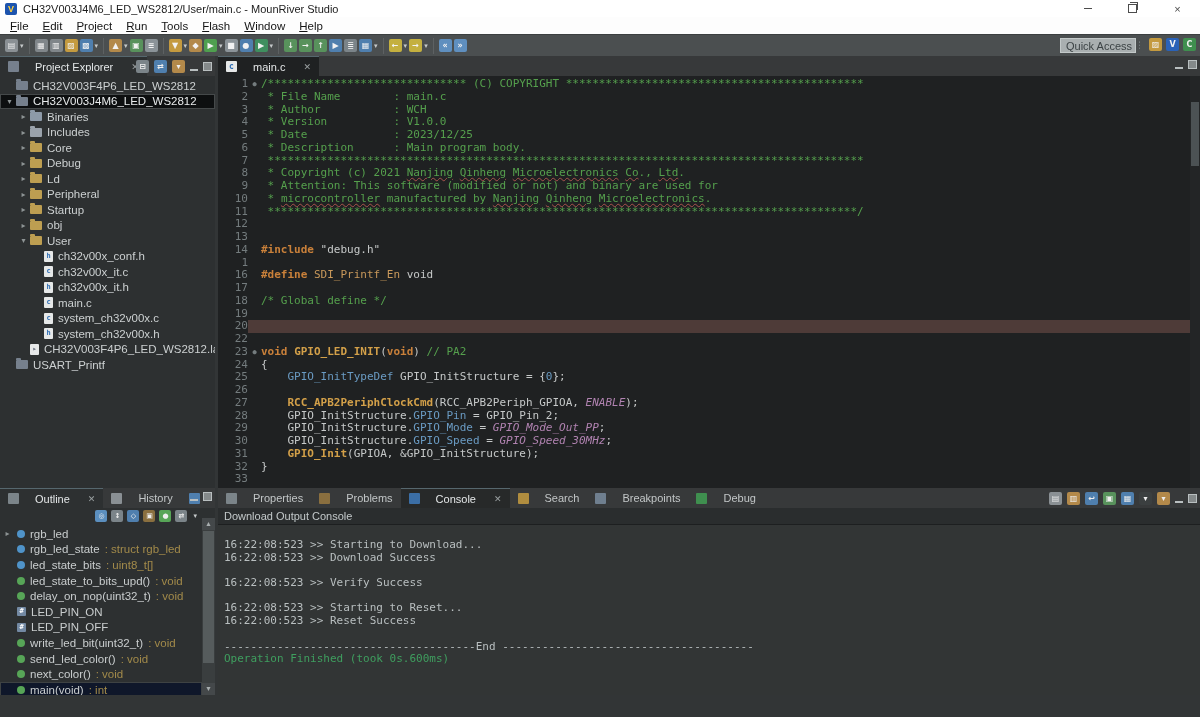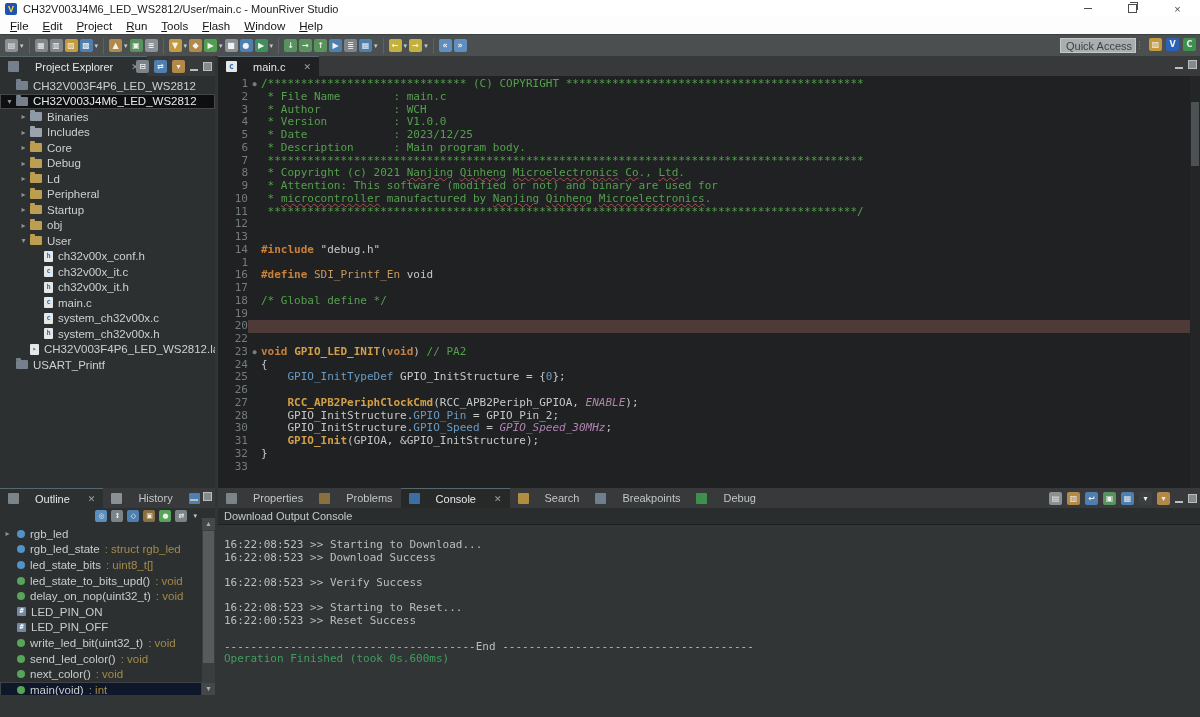--- a/index.html
+++ b/index.html
@@ -391,20 +391,21 @@
       <div class="cline"><span class="lnum">18</span><span class="cbody"><span class="fold"></span><span><span class="c">/* Global define */</span></span></span></div>
       <div class="cline"><span class="lnum">19</span><span class="cbody"><span class="fold"></span><span></span></span></div>
       <div class="cline cur"><span class="lnum">20</span><span class="cbody"><span class="fold"></span><span></span></span></div>
       <div class="cline"><span class="lnum">22</span><span class="cbody"><span class="fold"></span><span></span></span></div>
       <div class="cline"><span class="lnum">23</span><span class="cbody"><span class="fold">●</span><span><span class="k">void</span><span class="p"> </span><span class="f">GPIO_LED_INIT</span><span class="p">(</span><span class="k">void</span><span class="p">) </span><span class="c">// PA2</span></span></span></div>
       <div class="cline"><span class="lnum">24</span><span class="cbody"><span class="fold"></span><span><span class="p">{</span></span></span></div>
       <div class="cline"><span class="lnum">25</span><span class="cbody"><span class="fold"></span><span><span class="p">    </span><span class="t">GPIO_InitTypeDef</span><span class="p"> GPIO_InitStructure = {</span><span class="n">0</span><span class="p">};</span></span></span></div>
       <div class="cline"><span class="lnum">26</span><span class="cbody"><span class="fold"></span><span></span></span></div>
       <div class="cline"><span class="lnum">27</span><span class="cbody"><span class="fold"></span><span><span class="p">    </span><span class="f">RCC_APB2PeriphClockCmd</span><span class="p">(RCC_APB2Periph_GPIOA, </span><span class="e">ENABLE</span><span class="p">);</span></span></span></div>
       <div class="cline"><span class="lnum">28</span><span class="cbody"><span class="fold"></span><span><span class="p">    GPIO_InitStructure.</span><span class="m">GPIO_Pin</span><span class="p"> = GPIO_Pin_2;</span></span></span></div>
+      <div class="cline"><span class="lnum">29</span><span class="cbody"><span class="fold"></span><span><span class="p">    GPIO_InitStructure.</span><span class="m">GPIO_Mode</span><span class="p"> = </span><span class="e">GPIO_Mode_Out_PP</span><span class="p">;</span></span></span></div>
       <div class="cline"><span class="lnum">30</span><span class="cbody"><span class="fold"></span><span><span class="p">    GPIO_InitStructure.</span><span class="m">GPIO_Speed</span><span class="p"> = </span><span class="e">GPIO_Speed_30MHz</span><span class="p">;</span></span></span></div>
       <div class="cline"><span class="lnum">31</span><span class="cbody"><span class="fold"></span><span><span class="p">    </span><span class="f">GPIO_Init</span><span class="p">(GPIOA, &amp;GPIO_InitStructure);</span></span></span></div>
       <div class="cline"><span class="lnum">32</span><span class="cbody"><span class="fold"></span><span><span class="p">}</span></span></span></div>
       <div class="cline"><span class="lnum">33</span><span class="cbody"><span class="fold"></span><span></span></span></div>
     </div>
   <div id="ed-sb">
       <div id="ed-thumb"></div>
     </div>
 </div>
 

